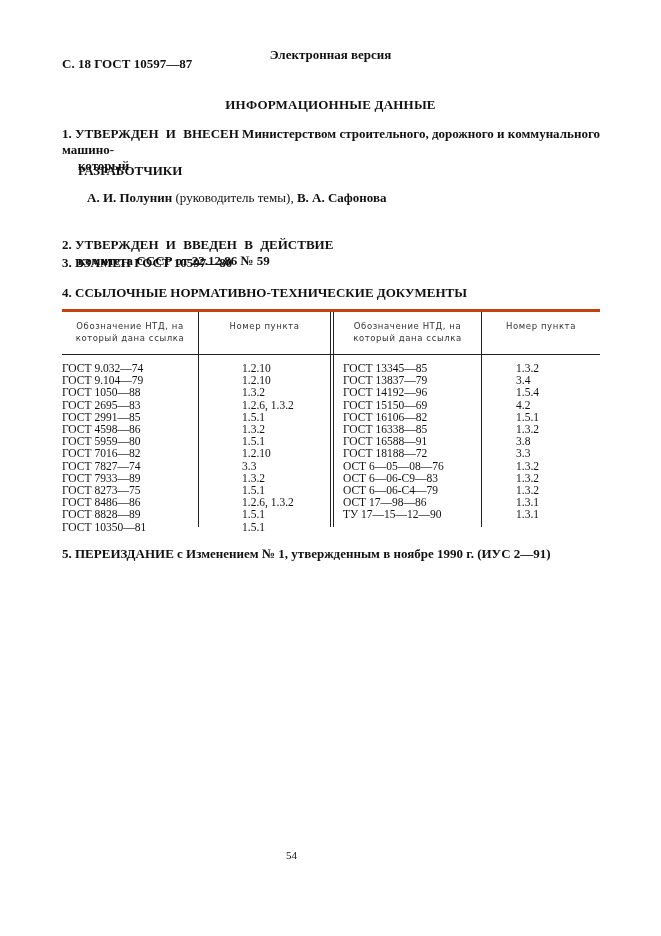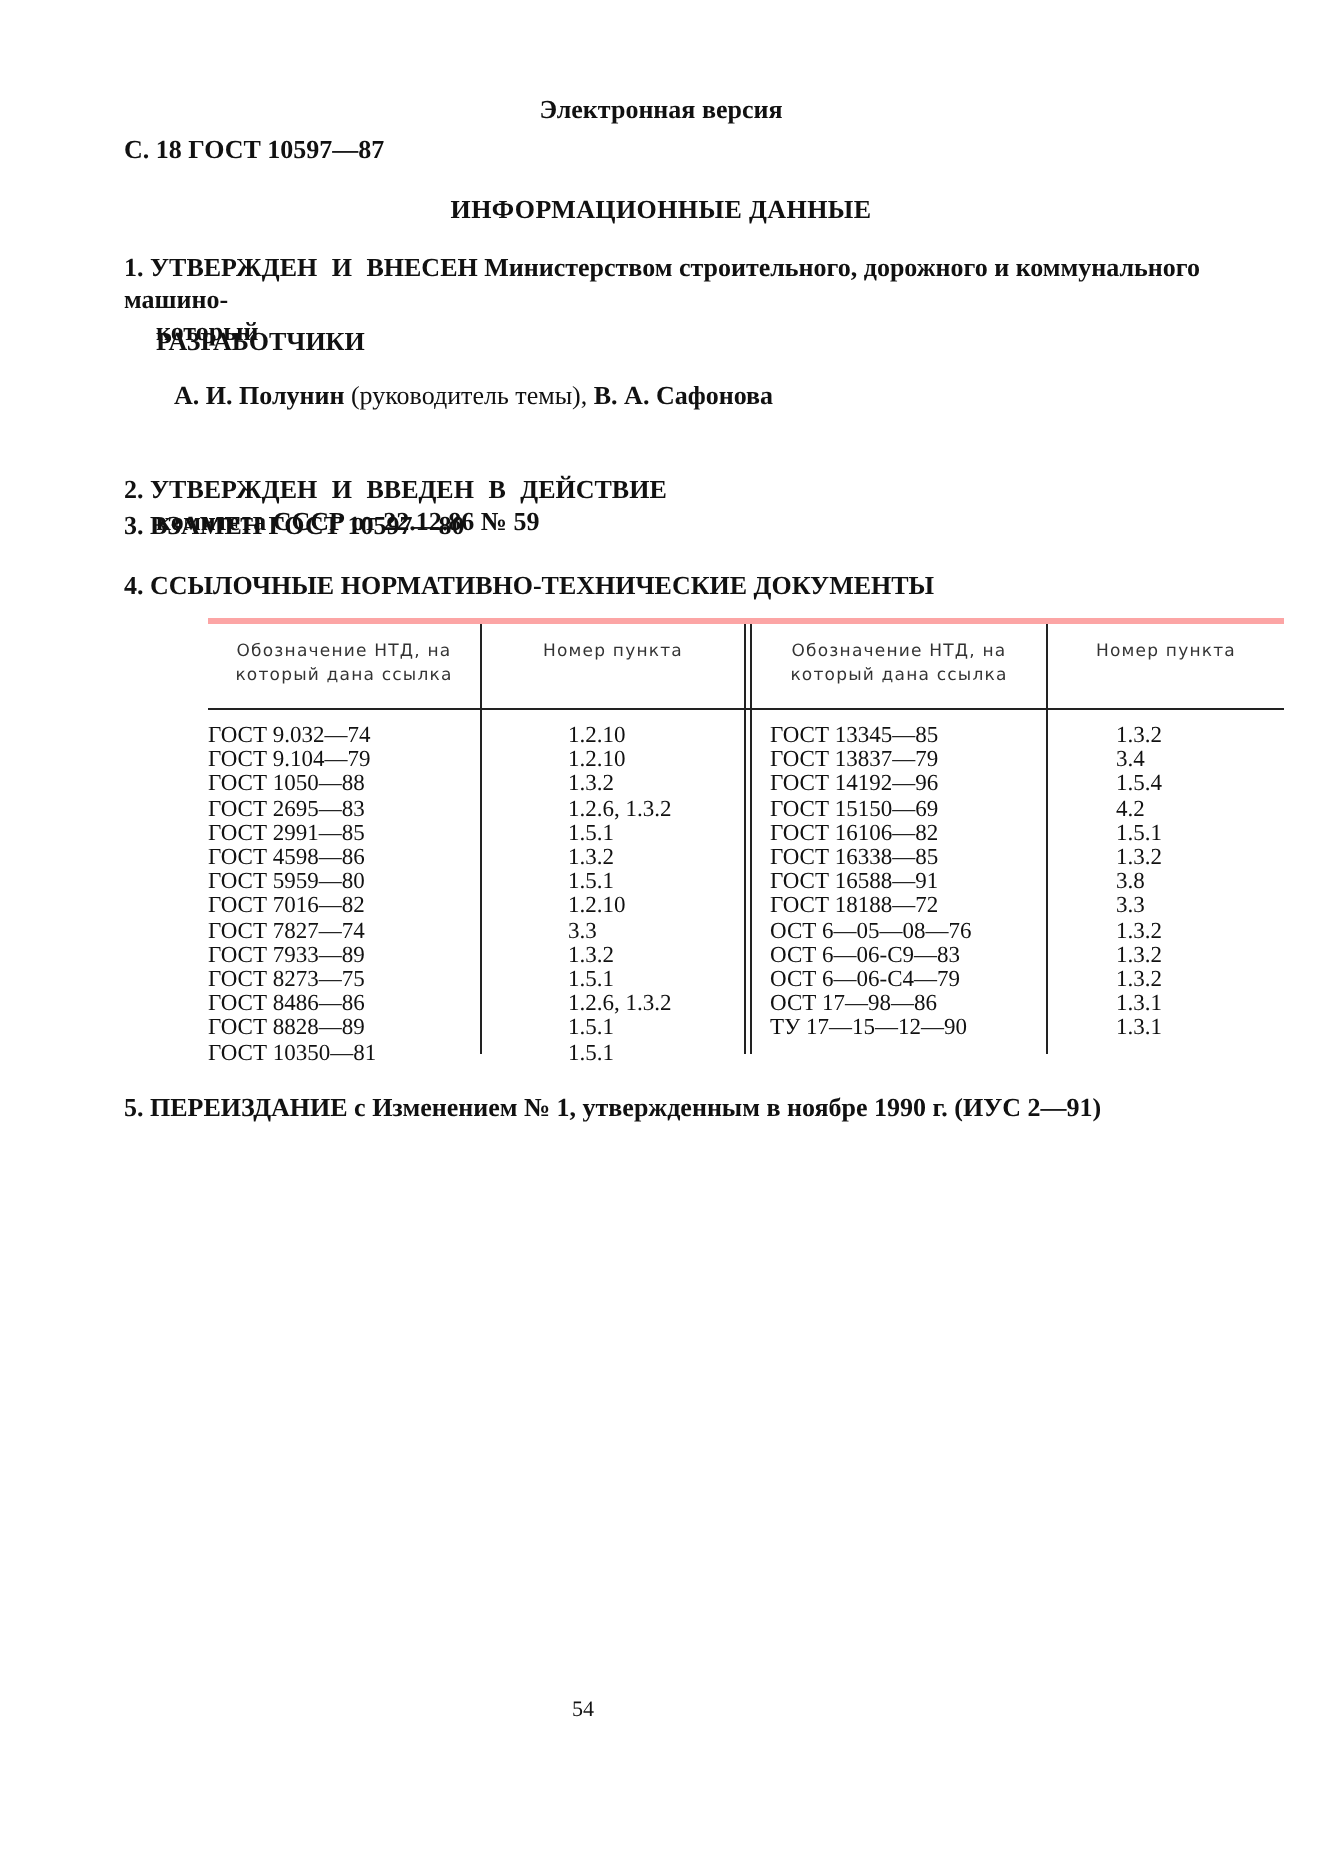--- a/index.html
+++ b/index.html
@@ -17,21 +17,21 @@
     }
     .abs { position: absolute; }
     .bold { font-weight: bold; }
     .top-label {
       top: 47px; left: 0; width: 661px;
       text-align: center;
       font-size: 13px;
       font-weight: bold;
     }
     .page-ref {
-      top: 67px; left: 62px;
+      top: 56px; left: 62px;
       font-size: 13px;
       font-weight: bold;
     }
     .section-title {
       top: 97px; left: 0; width: 661px;
       text-align: center;
       font-size: 13px;
       font-weight: bold;
       letter-spacing: 0.2px;
     }
@@ -49,23 +49,22 @@
     .item5 { top: 546px; left: 62px; font-size: 13px; font-weight: bold; }
     .word-gap { word-spacing: 4px; }
 
     
     .ntd-table {
       position: absolute;
       top: 309px;
       left: 62px;
       width: 538px;
       height: 218px;
-      border-top: 3px solid #fca5a5;
+      border-top: 3px solid #c2410c;
       box-sizing: border-box;
-      margin-left: 42px;
     }
     .hdr-line {
       position: absolute;
       top: 42px; left: 0; width: 538px;
       border-top: 1px solid #222;
     }
     .vline {
       position: absolute;
       top: 0; bottom: 0;
       border-left: 1px solid #222;

